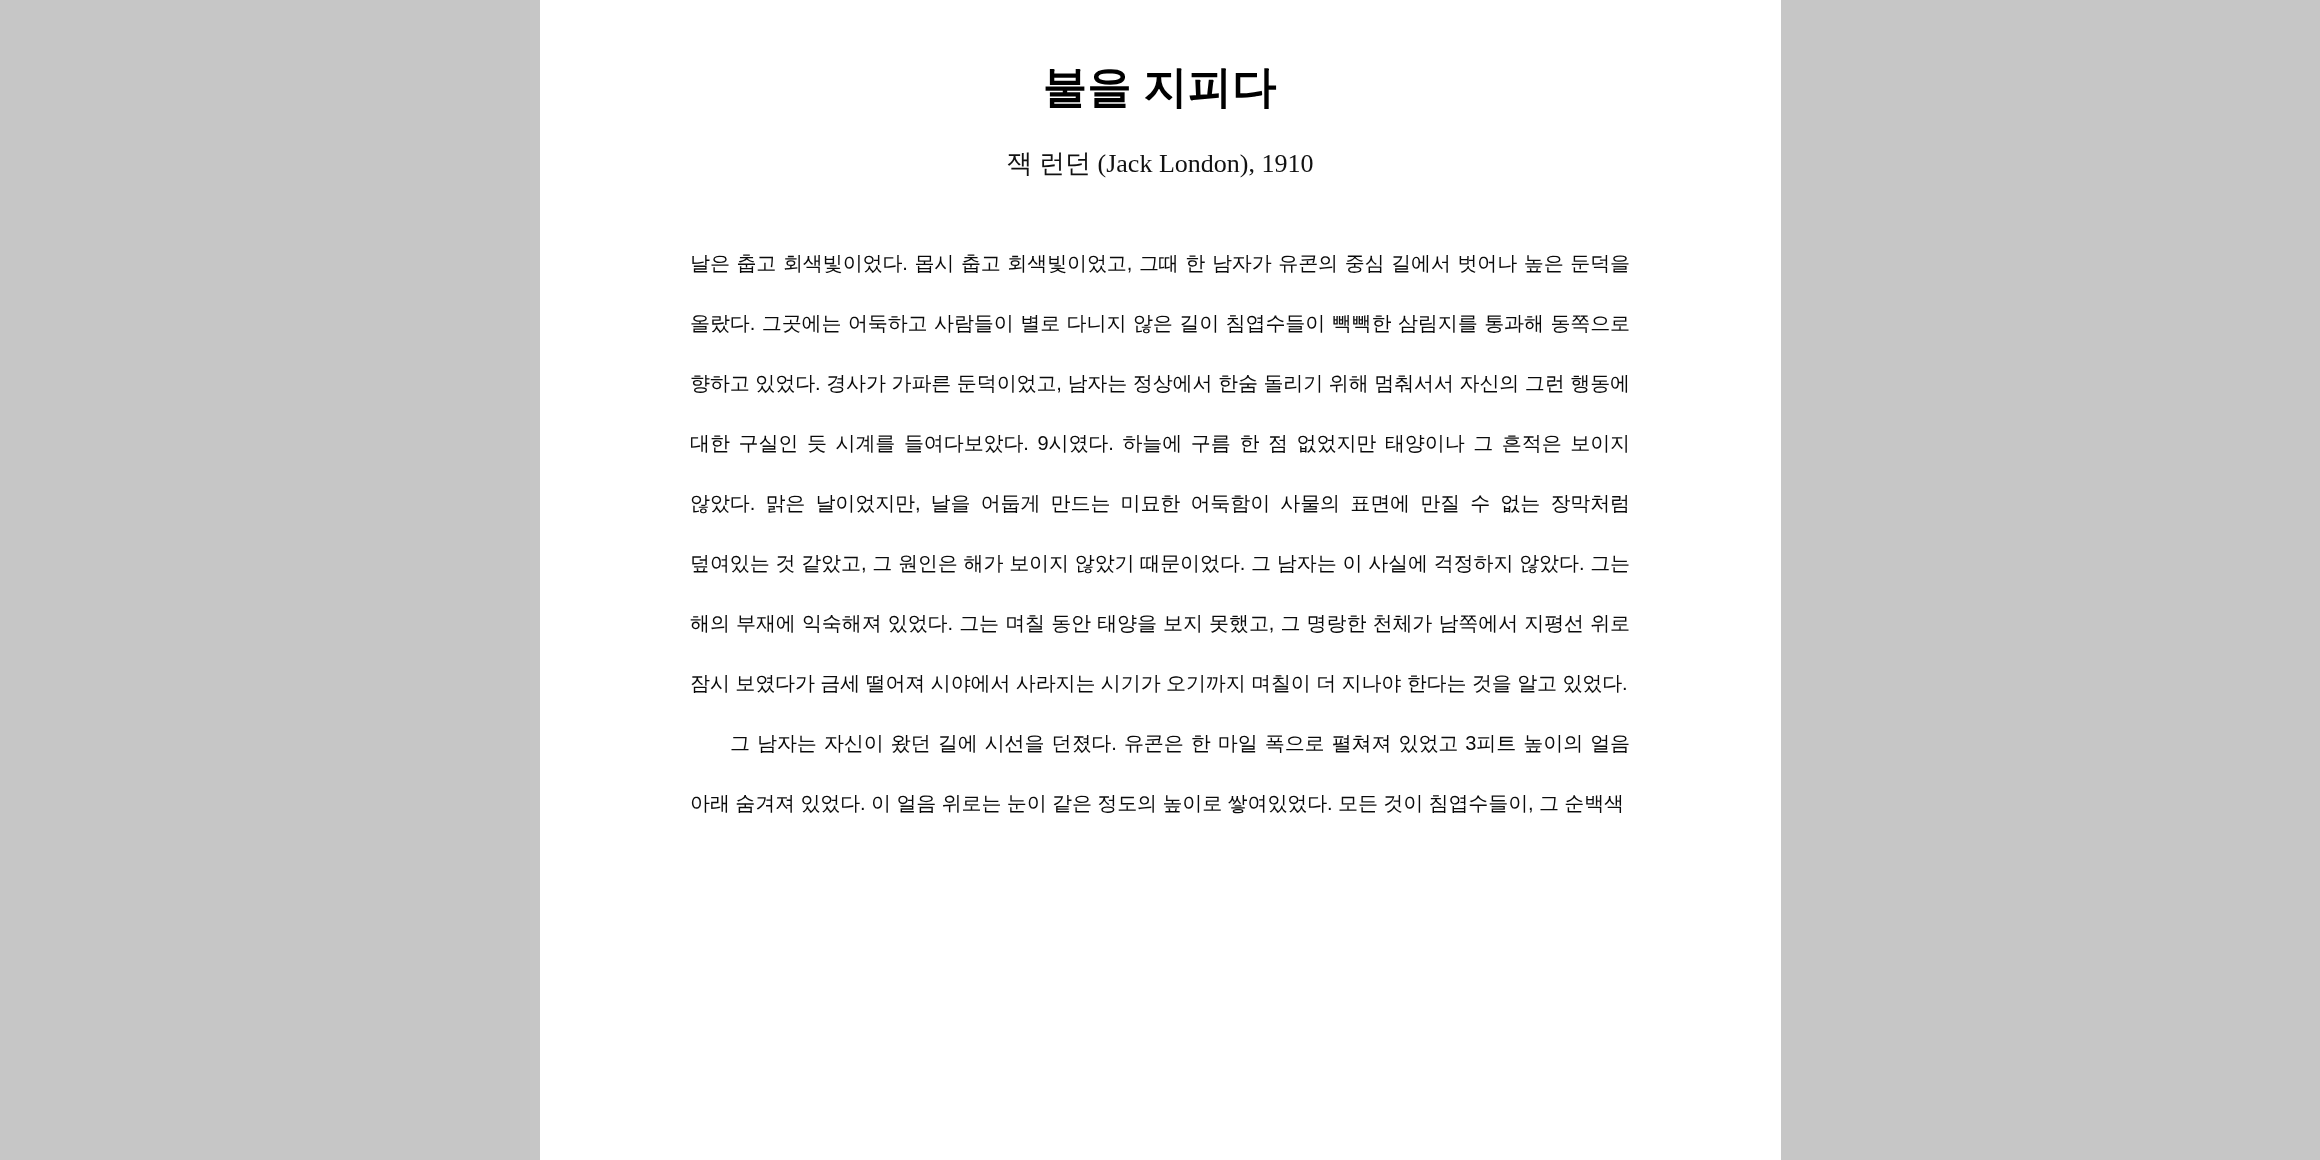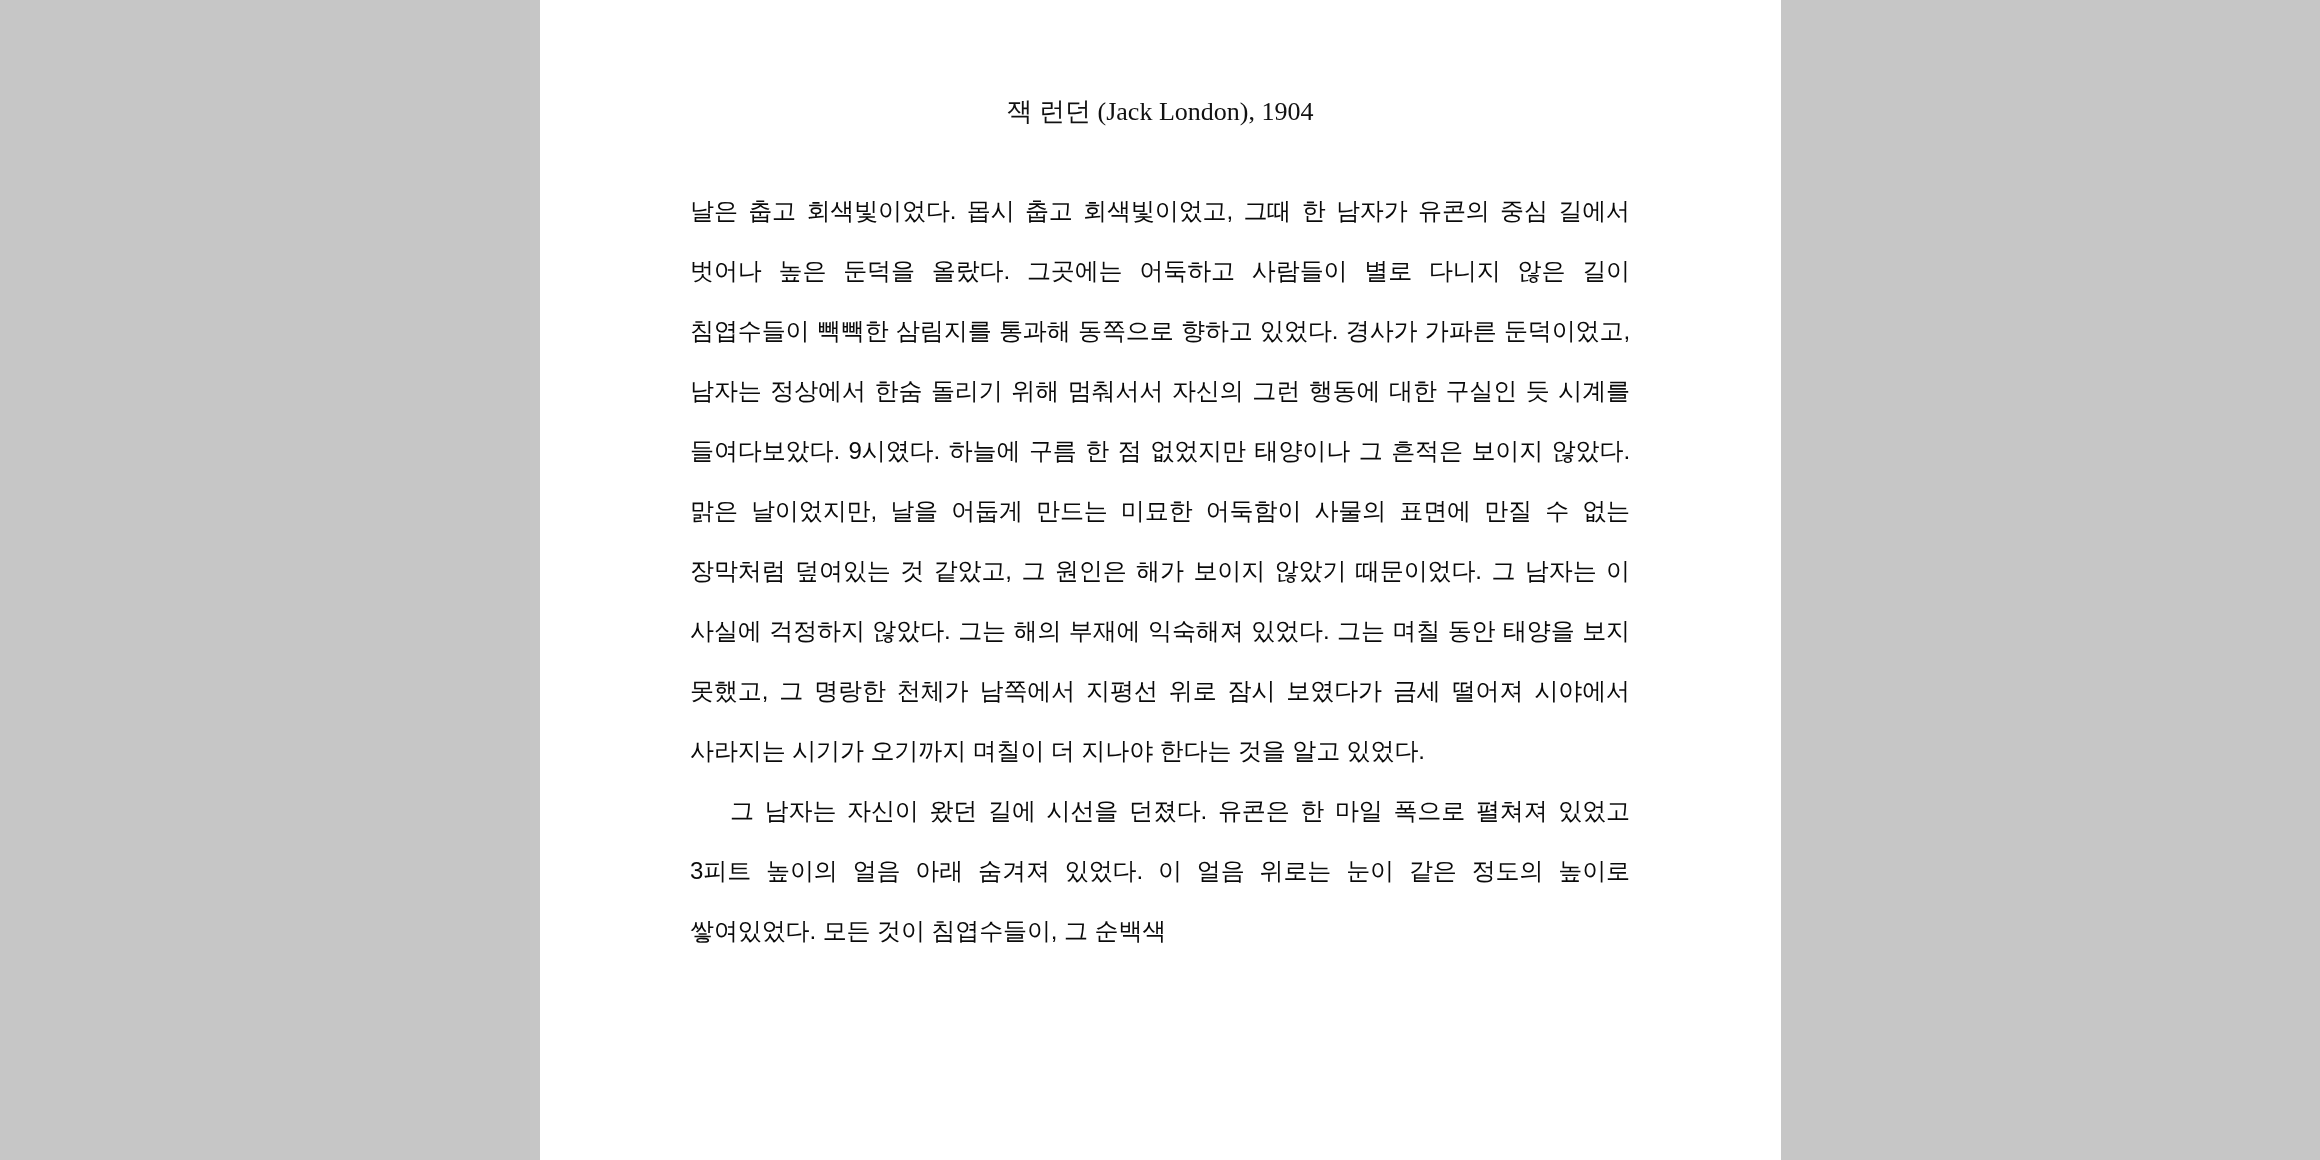--- a/index.html
+++ b/index.html
@@ -62,21 +62,21 @@
     margin: 0;
     padding-top: 33px;
   }
 
   .body-block {
     padding-top: 52px;
   }
 
   .doc-paragraph {
     font-family: "Liberation Sans", "DejaVu Sans", sans-serif;
-    font-size: 24px;
+    font-size: 20px;
     font-weight: 400;
     line-height: 60px;
     color: #0a0a0a;
     text-align: justify;
     text-justify: inter-character;
     word-break: keep-all;
     margin: 0;
     letter-spacing: -0.1px;
   }
 
@@ -89,22 +89,23 @@
     margin-top: 0;
   }
 </style>
 </head>
 <body>
 
 <div id="viewport">
   <div id="page">
     <div id="page-inner">
 
+      <h1 class="doc-title">불을 지피다</h1>
 
-      <p class="doc-byline">잭 런던 (Jack London), 1904</p>
+      <p class="doc-byline">잭 런던 (Jack London), 1910</p>
 
       <div class="body-block">
         <p class="doc-paragraph">날은 춥고 회색빛이었다. 몹시 춥고 회색빛이었고, 그때 한 남자가 유콘의 중심 길에서 벗어나 높은 둔덕을 올랐다. 그곳에는 어둑하고 사람들이 별로 다니지 않은 길이 침엽수들이 빽빽한 삼림지를 통과해 동쪽으로 향하고 있었다. 경사가 가파른 둔덕이었고, 남자는 정상에서 한숨 돌리기 위해 멈춰서서 자신의 그런 행동에 대한 구실인 듯 시계를 들여다보았다. 9시였다. 하늘에 구름 한 점 없었지만 태양이나 그 흔적은 보이지 않았다. 맑은 날이었지만, 날을 어둡게 만드는 미묘한 어둑함이 사물의 표면에 만질 수 없는 장막처럼 덮여있는 것 같았고, 그 원인은 해가 보이지 않았기 때문이었다. 그 남자는 이 사실에 걱정하지 않았다. 그는 해의 부재에 익숙해져 있었다. 그는 며칠 동안 태양을 보지 못했고, 그 명랑한 천체가 남쪽에서 지평선 위로 잠시 보였다가 금세 떨어져 시야에서 사라지는 시기가 오기까지 며칠이 더 지나야 한다는 것을 알고 있었다.</p>
         <p class="doc-paragraph indented">그 남자는 자신이 왔던 길에 시선을 던졌다. 유콘은 한 마일 폭으로 펼쳐져 있었고 3피트 높이의 얼음 아래 숨겨져 있었다. 이 얼음 위로는 눈이 같은 정도의 높이로 쌓여있었다. 모든 것이 침엽수들이, 그 순백색</p>
       </div>
 
     </div>
   </div>
 </div>
 

